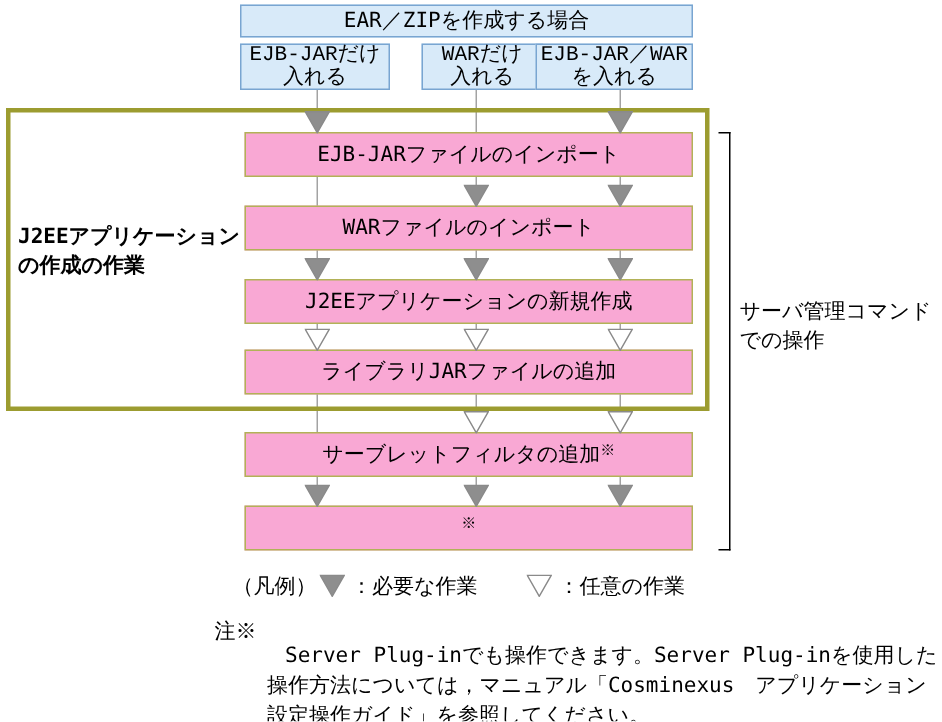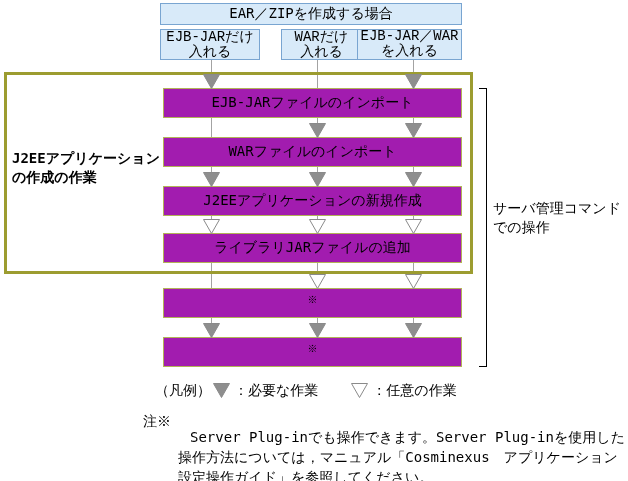--- a/index.html
+++ b/index.html
@@ -4,21 +4,21 @@
 <style>
   html,body{margin:0;padding:0;background:#ffffff;}
   body{font-family:"DejaVu Sans Mono","Liberation Mono",monospace;color:#000;}
   .canvas{position:relative;width:628px;height:481px;background:#fff;overflow:hidden;font-size:14px;}
 
   .box{position:absolute;box-sizing:border-box;display:flex;align-items:center;justify-content:center;text-align:center;}
 
   .case-box{background:#d8eaf9;border:1px solid #79a5d1;}
   .branch{background:#d8eaf9;border:1px solid #79a5d1;white-space:pre-line;line-height:15px;font-family:Liberation Mono, monospace;}
 
-  .step{background:#a21caf;border:1px solid #b2b257;z-index:3;white-space:nowrap;
+  .step{background:#f9a8d4;border:1px solid #b2b257;z-index:3;white-space:nowrap;
         left:163px;width:299px;height:30px;}
   .sup{font-size:10px;position:relative;top:-3px;}
 
   .group-rect{position:absolute;left:4px;top:72px;width:469px;height:202px;
               border:3px solid #9c9c30;box-sizing:border-box;z-index:2;}
   .group-label{position:absolute;left:12px;top:149px;line-height:19px;white-space:pre-line;z-index:3;font-weight:bold;}
 
   .vline{position:absolute;width:1px;top:60px;height:278px;background:#a3a3a3;z-index:1;}
 
   .arrow{position:absolute;z-index:4;}
@@ -47,21 +47,21 @@
   </div>
 
   <div class="box branch" style="left:160px;top:29px;width:100px;height:31px;">
     <span style="white-space:pre-line;">EJB-JARだけ
 入れる</span>
   </div>
   <div class="box branch" style="left:265px;top:29px;width:81px;height:31px;margin-left:16px;">
     <span style="white-space:pre-line;">WARだけ
 入れる</span>
   </div>
-  <div class="box branch" style="left:357px;top:29px;width:105px;height:31px;align-items:flex-end;">
+  <div class="box branch" style="left:357px;top:29px;width:105px;height:31px;">
     <span style="white-space:pre-line;">EJB-JAR／WAR
 を入れる</span>
   </div>
 
   <div class="vline" style="left:211px;"></div>
   <div class="vline" style="left:317px;"></div>
   <div class="vline" style="left:413px;"></div>
 
   <div class="group-rect"></div>
   <div class="group-label">J2EEアプリケーション
@@ -77,20 +77,21 @@
   </div>
   <div class="box step" style="top:186px;">
     <span>J2EEアプリケーションの新規作成</span>
       <span class="sup"></span>
   </div>
   <div class="box step" style="top:233px;">
     <span>ライブラリJARファイルの追加</span>
       <span class="sup"></span>
   </div>
   <div class="box step" style="top:288px;">
+    <span>サーブレットフィルタの追加</span>
       <span class="sup">※</span>
   </div>
   <div class="box step" style="top:337px;">
       <span class="sup">※</span>
   </div>
 
   <div>
       <svg width="17" height="15" class="arrow" style="left: 203px; top: 74px;">
         <polygon points="0.5,0.5 16.5,0.5 8.5,14.5" fill="#8e8e8e" stroke="#8a8a8a"></polygon>
       </svg>

